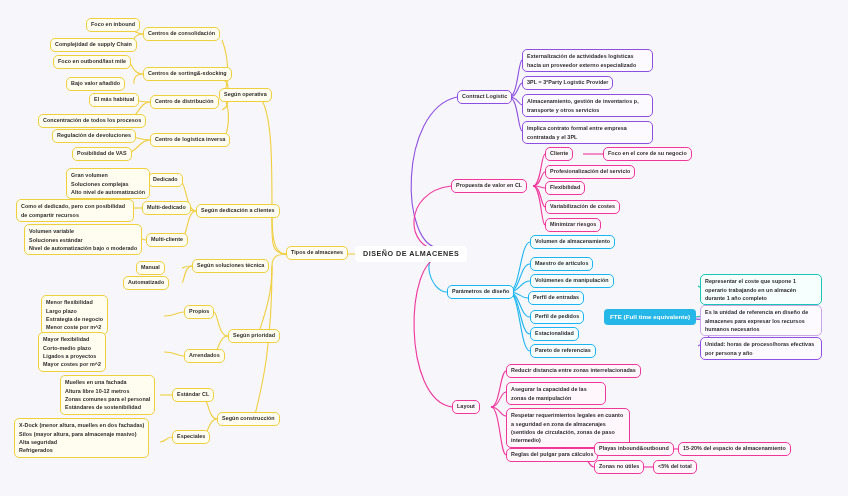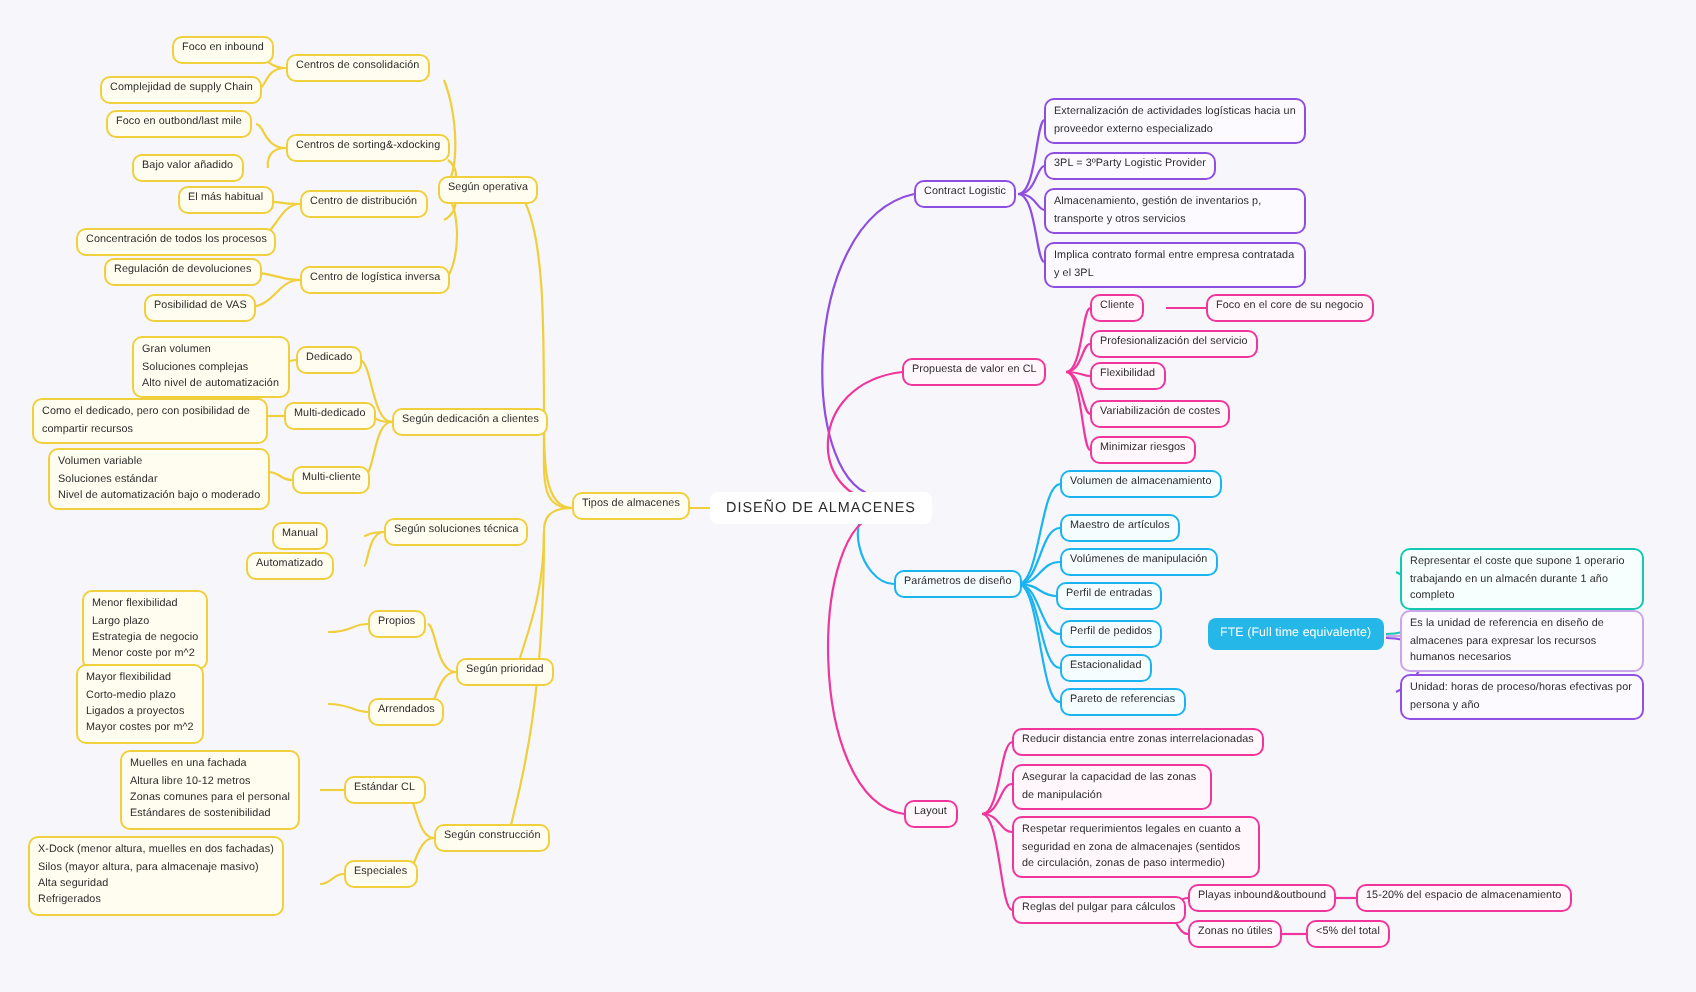--- a/index.html
+++ b/index.html
@@ -3,21 +3,21 @@
 <meta charset="utf-8">
 <style>
   html,body{margin:0;padding:0;}
   body{
     width:848px;height:496px;
     background:#f7f6fb;
     font-family:"Liberation Sans", sans-serif;
     overflow:hidden;
     position:relative;
   }
-  #canvas{position:absolute;left:0;top:0;width:848px;height:496px;}
+  #canvas{position:absolute;left:0;top:0;width:848px;height:496px;font-weight:bold;}
   svg.links{position:absolute;left:0;top:0;width:848px;height:496px;pointer-events:none;}
   .node{
     position:absolute;
     box-sizing:border-box;
     background:#ffffff;
     border:1.2px solid #eccd3a;
     border-radius:5px;
     font-size:5.4px;
     line-height:7.6px;
     color:#2b2b2b;

